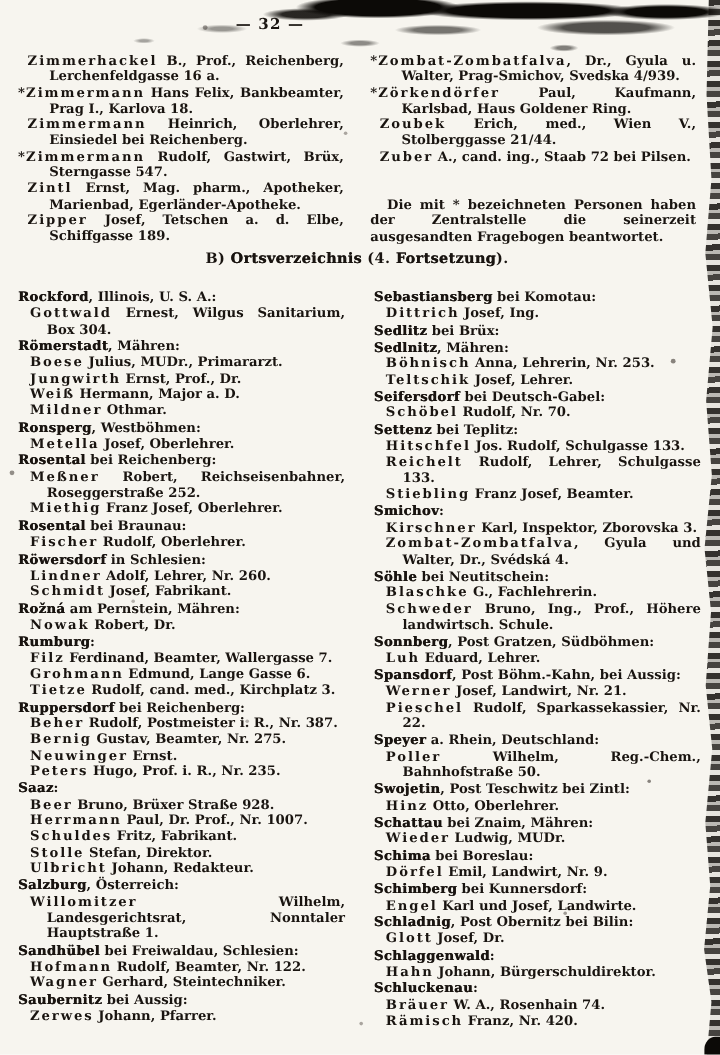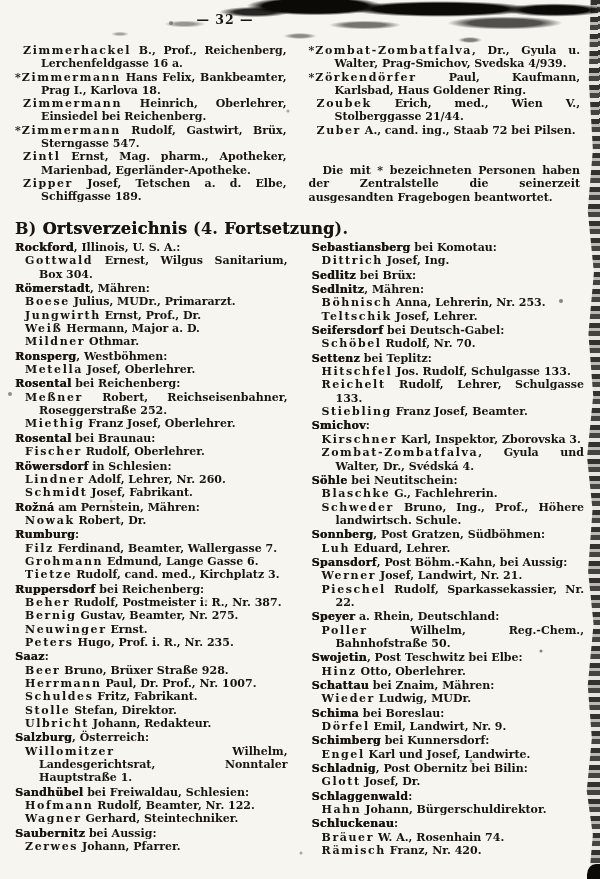--- a/index.html
+++ b/index.html
@@ -66,22 +66,22 @@
     display:flex;gap:22px;font-size:11px;line-height:13.3px;
   }
   #section-a .col{flex:1 1 0;min-width:0;text-align:justify;}
   p{margin:0;}
   .a-entry{padding-left:26px;text-indent:-18px;}
   .a-entry.starred{text-indent:-26px;}
   .star{padding-right:1px;}
   .sperr{letter-spacing:1.6px;}
   .note{margin-top:27px;text-indent:14px;text-align:justify;}
   #section-b-heading{
-    position:absolute;top:219px;left:15px;right:20px;
-    font-size:16px;letter-spacing:.3px;
+    position:absolute;top:208px;left:15px;right:20px;
+    text-align:center;font-size:12px;letter-spacing:.3px;
   }
   #section-b-heading .frak{text-shadow:.3px 0 0 currentColor;}
   #section-b{
     position:absolute;top:241px;left:15px;right:16px;
     display:flex;gap:24px;font-size:11px;line-height:13.35px;
   }
   #section-b .col{flex:1 1 0;min-width:0;text-align:justify;}
   .group{margin-bottom:1px;}
   .place{padding-left:18px;text-indent:-18px;}
   .place-name{text-shadow:.4px 0 0 currentColor;letter-spacing:.3px;}
@@ -229,21 +229,21 @@
         <div class="group">
           <p class="place"><span class="place-name">Spansdorf</span><span>, Post Böhm.-Kahn, bei Aussig:</span></p>
           <p class="resident"><span class="sperr">Werner</span><span> Josef, Landwirt, Nr. 21.</span></p>
           <p class="resident"><span class="sperr">Pieschel</span><span> Rudolf, Sparkassekassier, Nr. 22.</span></p>
         </div>
         <div class="group">
           <p class="place"><span class="place-name">Speyer</span><span> a. Rhein, Deutschland:</span></p>
           <p class="resident"><span class="sperr">Poller</span><span> Wilhelm, Reg.-Chem., Bahnhofstraße 50.</span></p>
         </div>
         <div class="group">
-          <p class="place"><span class="place-name">Swojetin</span><span>, Post Teschwitz bei Elbe:</span></p>
+          <p class="place"><span class="place-name">Swojetin</span><span>, Post Teschwitz bei Zintl:</span></p>
           <p class="resident"><span class="sperr">Hinz</span><span> Otto, Oberlehrer.</span></p>
         </div>
         <div class="group">
           <p class="place"><span class="place-name">Schattau</span><span> bei Znaim, Mähren:</span></p>
           <p class="resident"><span class="sperr">Wieder</span><span> Ludwig, MUDr.</span></p>
         </div>
         <div class="group">
           <p class="place"><span class="place-name">Schima</span><span> bei Boreslau:</span></p>
           <p class="resident"><span class="sperr">Dörfel</span><span> Emil, Landwirt, Nr. 9.</span></p>
         </div>

